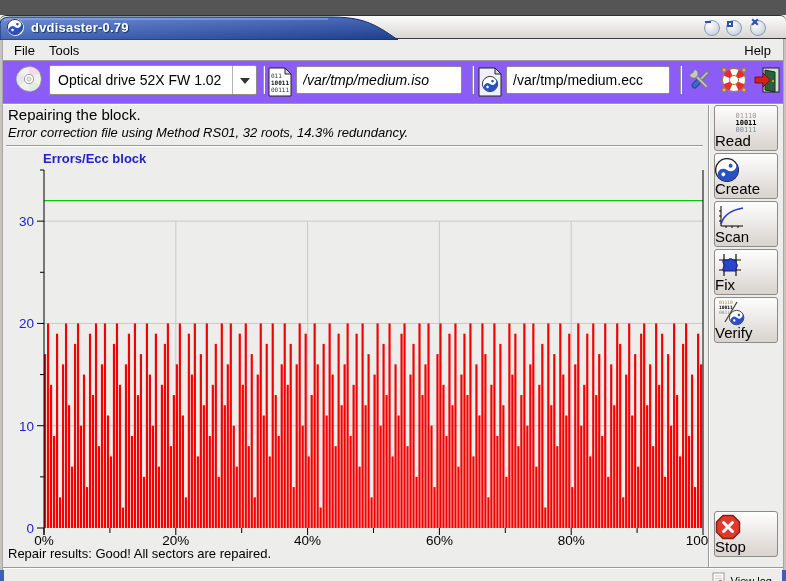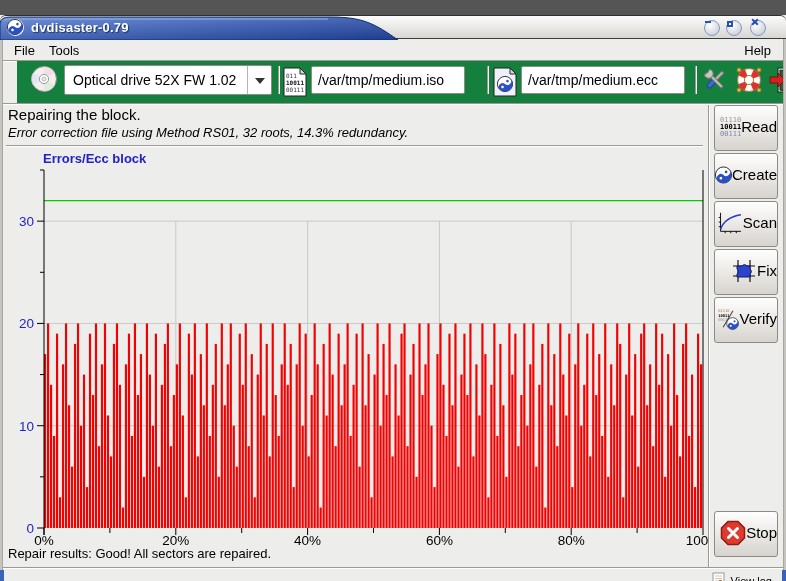--- a/index.html
+++ b/index.html
@@ -37,51 +37,51 @@
   .glyph-x1,.glyph-x2{position:absolute;left:3px;top:6px;width:8px;height:2px;background:#2a50b0;}
   .glyph-x1{transform:rotate(45deg);} .glyph-x2{transform:rotate(-45deg);}
 
   
   .menubar{position:absolute;left:3px;right:3px;top:25px;height:20px;background:#ededeb;z-index:10;}
   .menu-item{position:absolute;top:1px;padding:2px 6px;cursor:pointer;}
   .menu-file{left:5px;} .menu-tools{left:40px;} .menu-help{right:6px;}
   .groove{position:absolute;border-top:1px solid #9b9995;border-bottom:1px solid #ffffff;height:0;z-index:5;}
 
   
-  .toolbar{position:absolute;left:17px;right:3px;top:46px;height:42px;background:#15803d;z-index:10;}
+  .toolbar{position:absolute;left:2px;right:3px;top:46px;height:42px;background:#8b5cf6;z-index:10;}
   .tb-abs{position:absolute;}
   .combo{left:47px;top:4px;width:208px;height:30px;background:#fff;border:1px solid #8e8c88;border-radius:2px;
     display:flex;align-items:center;cursor:pointer;}
   .combo-text{padding-left:8px;font-size:14px;flex:1;white-space:nowrap;}
   .combo-arrow{width:24px;height:28px;border-left:1px solid #b5b3af;display:flex;align-items:center;justify-content:center;}
   .combo-arrow:after{content:"";border:5px solid transparent;border-top:6px solid #333;margin-top:6px;}
   .tb-input{position:absolute;top:5px;height:28px;background:#fff;border:1px solid #8e8c88;border-radius:2px;
     font-family:"Liberation Sans","DejaVu Sans",sans-serif;font-size:14px;padding:0 6px;color:#000;}
-  .input-iso{left:294px;width:154px;}
+  .input-iso{left:294px;width:166px;font-style:italic;}
   .input-ecc{left:504px;width:164px;}
   .vsep{position:absolute;top:5px;height:28px;width:0;border-left:1px solid #9b9995;border-right:1px solid #fff;}
   .tb-btn{position:absolute;top:4px;width:30px;height:30px;display:flex;align-items:center;justify-content:center;cursor:pointer;}
   .doc-icon{position:absolute;top:6px;}
 
   
   .status-line1{position:absolute;left:8px;top:91px;font-size:15px;z-index:10;}
   .status-line2{position:absolute;left:8px;top:110px;font-size:13px;font-style:italic;z-index:10;}
 
   
   .chart-title{position:absolute;left:43px;top:136px;color:#2222cc;font-size:13px;z-index:10;font-weight:bold;}
   #chart-svg{position:absolute;left:0;top:150px;z-index:8;}
   .result-text{position:absolute;left:8px;top:531px;font-size:13px;z-index:10;}
 
   
   .side-groove{position:absolute;left:708px;top:90px;height:462px;width:0;
     border-left:1px solid #9b9995;border-right:1px solid #ffffff;z-index:9;}
   .side-btn{position:absolute;left:714px;width:64px;height:46px;
     background:linear-gradient(#fefefe,#e9e7e3 55%,#d7d3cf);
     border:1px solid #8e8a85;border-radius:3px;cursor:pointer;
-    display:flex;flex-direction:row;align-items:center;justify-content:flex-end;
+    display:flex;flex-direction:column;justify-content:flex-end;
     padding-bottom:2px;z-index:10;}
   .side-btn .lbl{font-size:15px;line-height:14px;}
   .bin-lines{text-align:center;font-family:"DejaVu Sans Mono","Liberation Mono",monospace;
     font-size:7px;line-height:7px;letter-spacing:0;}
   .bin-l1{color:#9a9a9a;} .bin-l2{color:#000;font-weight:bold;} .bin-l3{color:#7d88a6;}
   .btn-read{top:90px;} .btn-create{top:138px;} .btn-scan{top:186px;}
   .btn-fix{top:234px;} .btn-verify{top:282px;} .btn-stop{top:496px;}
 
   
   .statusbar{position:absolute;left:3px;right:3px;top:554px;height:23px;background:#ededeb;z-index:10;}

